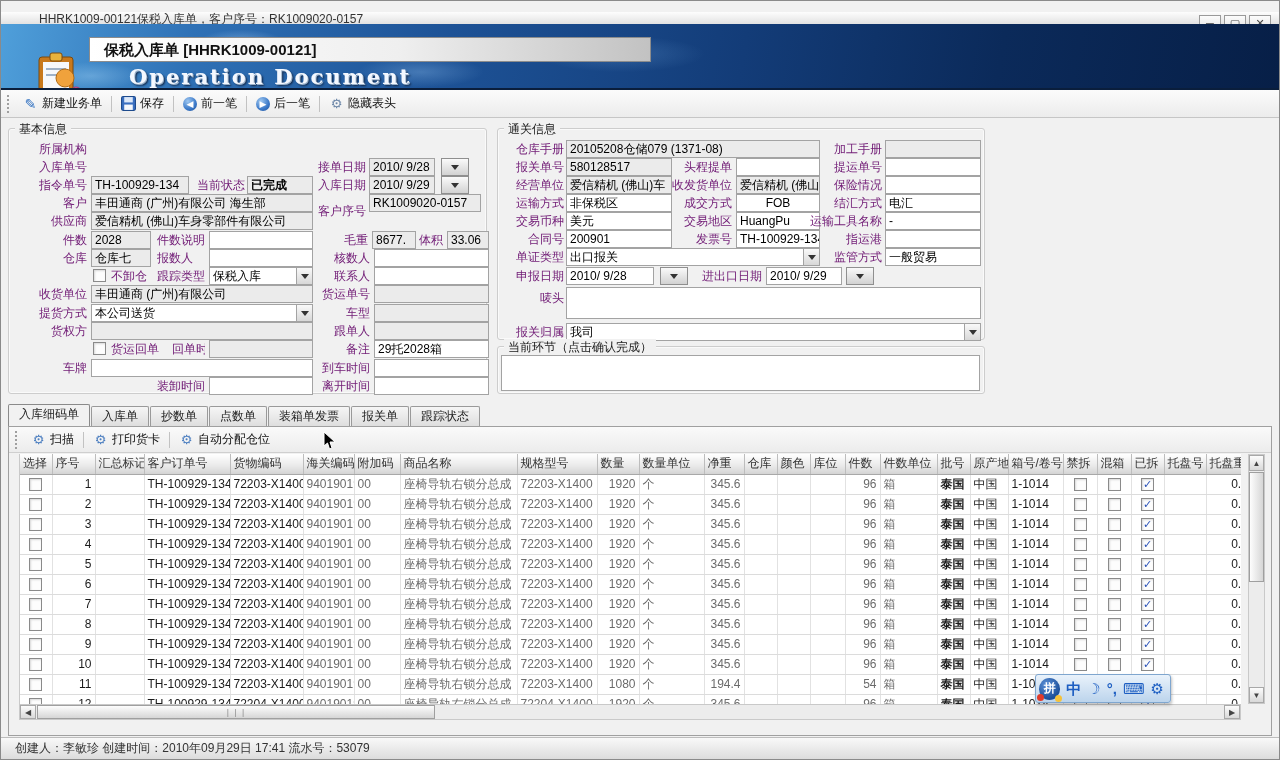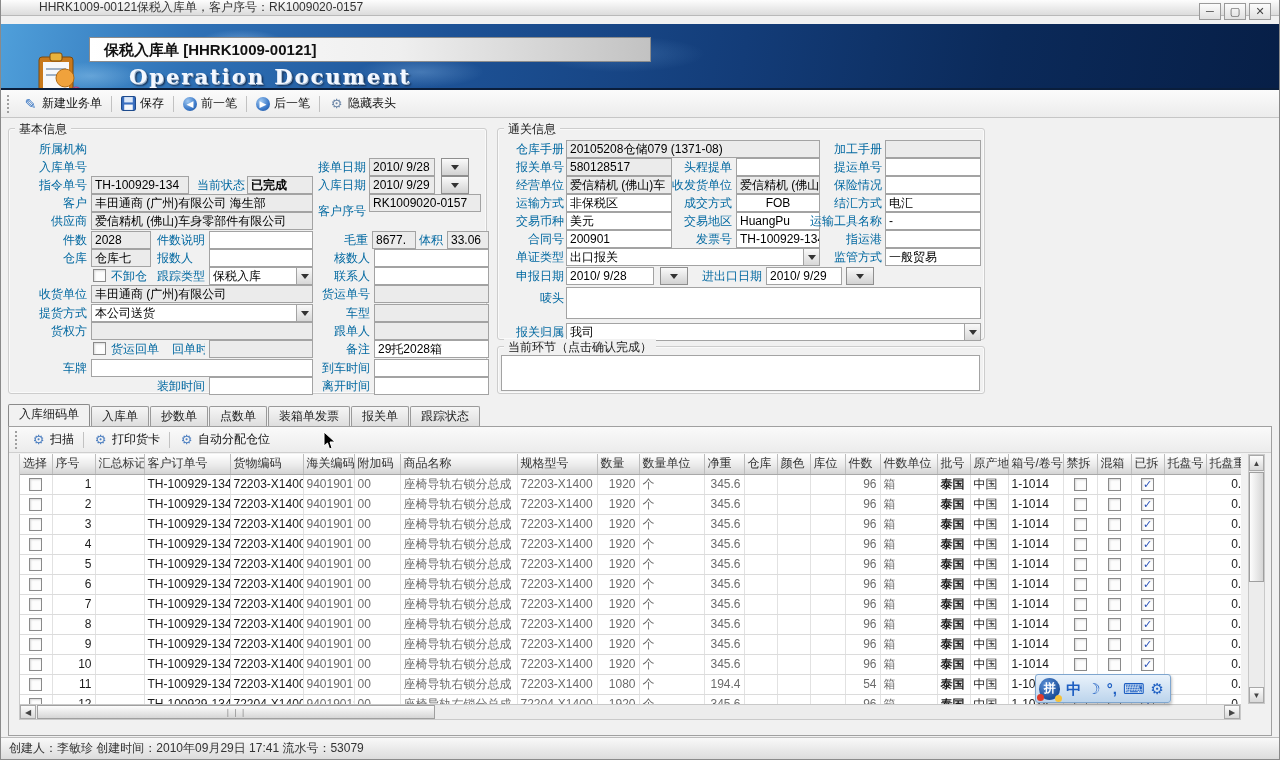--- a/index.html
+++ b/index.html
@@ -3,21 +3,21 @@
 <meta charset="utf-8">
 <style>
   * { box-sizing: border-box; margin:0; padding:0; }
   html,body { width:1280px; height:760px; overflow:hidden; }
   body {
     font-family:"Liberation Sans","DejaVu Sans",sans-serif;
     font-size:12px; color:#222; background:#f1f1f1; position:relative;
     box-shadow: inset 0 0 0 1px #8a8a8a;
   }
   
-  .titlebar { position:absolute; left:1px; top:0; width:1278px; height:16px;
+  .titlebar { position:absolute; left:1px; top:12px; width:1278px; height:16px;
     background:linear-gradient(#fdfdfd,#e9e9e9 60%,#dcdcdc); border-bottom:1px solid #b9b9b9;
     display:flex; align-items:center; }
   .titlebar .ttl { padding-left:38px; color:#333; }
   .winbtns { position:absolute; right:8px; top:3px; display:flex; gap:3px; }
   .winbtn { width:22px; height:17px; border:1px solid #9a9a9a; background:linear-gradient(#fcfcfc,#e0e0e0);
     display:flex; align-items:center; justify-content:center; font-size:11px; color:#444; line-height:1; }
   
   .banner { position:absolute; left:1px; top:24px; width:1278px; height:66px;
     background:
       radial-gradient(60px 18px at 240px 18px, rgba(190,225,255,.35), transparent 70%),
@@ -40,21 +40,21 @@
   .tbtn { display:flex; align-items:center; gap:4px; padding:2px 6px; height:22px; cursor:default; white-space:nowrap; color:#111; }
   .tsep { width:1px; height:16px; background:#c2c2c2; margin:0 3px; }
   .icn { display:inline-flex; width:15px; height:15px; align-items:center; justify-content:center; font-size:13px; line-height:1; }
   .icn-pencil { color:#2e6fc0; font-size:14px; }
   .icn-circle { width:14px; height:14px; border-radius:50%; background:radial-gradient(circle at 35% 30%,#9ec7f0,#3a78c8 60%,#1d4f95); color:#fff; font-size:9px; display:flex; align-items:center; justify-content:center; }
   .icn-gear { color:#6d87a8; font-size:13px; }
   .icn-gear-blue { color:#4d7fc0; font-size:13px; }
   
   .grp { position:absolute; border:1px solid #cdcdcd; border-radius:3px; box-shadow:inset 0 0 0 1px #fafafa; }
   .grp .legend { position:absolute; top:-8px; left:6px; background:#f1f1f1; padding:0 4px; color:#1a1a1a; }
-  .lbl { position:absolute; height:18px; line-height:18px; text-align:right; color:#0369a1; white-space:nowrap; overflow:hidden; }
+  .lbl { position:absolute; height:18px; line-height:18px; text-align:right; color:#701a75; white-space:nowrap; overflow:hidden; }
   .lbl-l { text-align:left; }
   .fld { position:absolute; height:18px; line-height:16px; border:1px solid #a3a3a3; background:#fff;
     padding:0 3px; white-space:nowrap; overflow:hidden; color:#000; }
   .ro { background:#ebebeb; }
   .dis { background:#ebebeb; }
   .bold { font-weight:bold; }
   .combo { padding-right:18px; }
   .combo .arr { position:absolute; right:0; top:0; bottom:0; width:16px;
     background:linear-gradient(#f9f9f9,#d8d8d8); border-left:1px solid #a3a3a3; }
   .combo .arr:after, .dbtn:after { content:""; position:absolute; left:50%; top:50%; margin:-2px 0 0 -4px;
@@ -93,21 +93,21 @@
     background:linear-gradient(90deg,#fdfdfd,#d6d6d6); border:1px solid #9f9f9f; }
   .hsb { position:absolute; left:10px; top:277px; width:1222px; height:16px; background:#ececec; border:1px solid #c9c9c9; }
   .hsb .lf { left:0; top:0; width:16px; height:14px; }
   .hsb .rt { right:0; top:0; width:16px; height:14px; }
   .hsb .thumb { position:absolute; left:17px; top:0; width:398px; height:14px;
     background:linear-gradient(#fdfdfd,#d6d6d6); border:1px solid #9f9f9f; text-align:center;
     font-size:8px; color:#8a8a8a; line-height:13px; letter-spacing:1px; }
   
   .statusbar { position:absolute; left:1px; top:737px; width:1278px; height:22px;
     background:linear-gradient(#f9f9f9,#dcdcdc); border-top:1px solid #bdbdbd;
-    display:flex; align-items:center; padding-left:8px; color:#333; }
+    display:flex; align-items:center; padding-left:14px; color:#333; }
   
   .ime { position:absolute; left:1035px; top:674px; width:136px; height:29px; z-index:50;
     background:linear-gradient(#e9f2fb,#bcd4ec); border:1px solid #7fa6cf; border-radius:3px;
     display:flex; align-items:center; gap:6px; padding:0 6px 0 3px; box-shadow:1px 2px 3px rgba(0,0,0,.25); }
   .ime .logo2 { width:22px; height:22px; border-radius:50%; background:radial-gradient(circle at 35% 30%,#5a8fd6,#1c4f9a 70%);
     color:#fff; font-size:12px; font-weight:bold; display:flex; align-items:center; justify-content:center; position:relative; }
   .ime .logo2 i { position:absolute; width:7px; height:7px; border-radius:50%; }
   .ime .logo2 .d1 { background:#e03a2a; left:-2px; bottom:-1px; }
   .ime .logo2 .d2 { background:#f5c23a; right:-2px; bottom:-2px; }
   .ime .ic { color:#1d5ec2; font-weight:bold; font-size:15px; line-height:1; }

